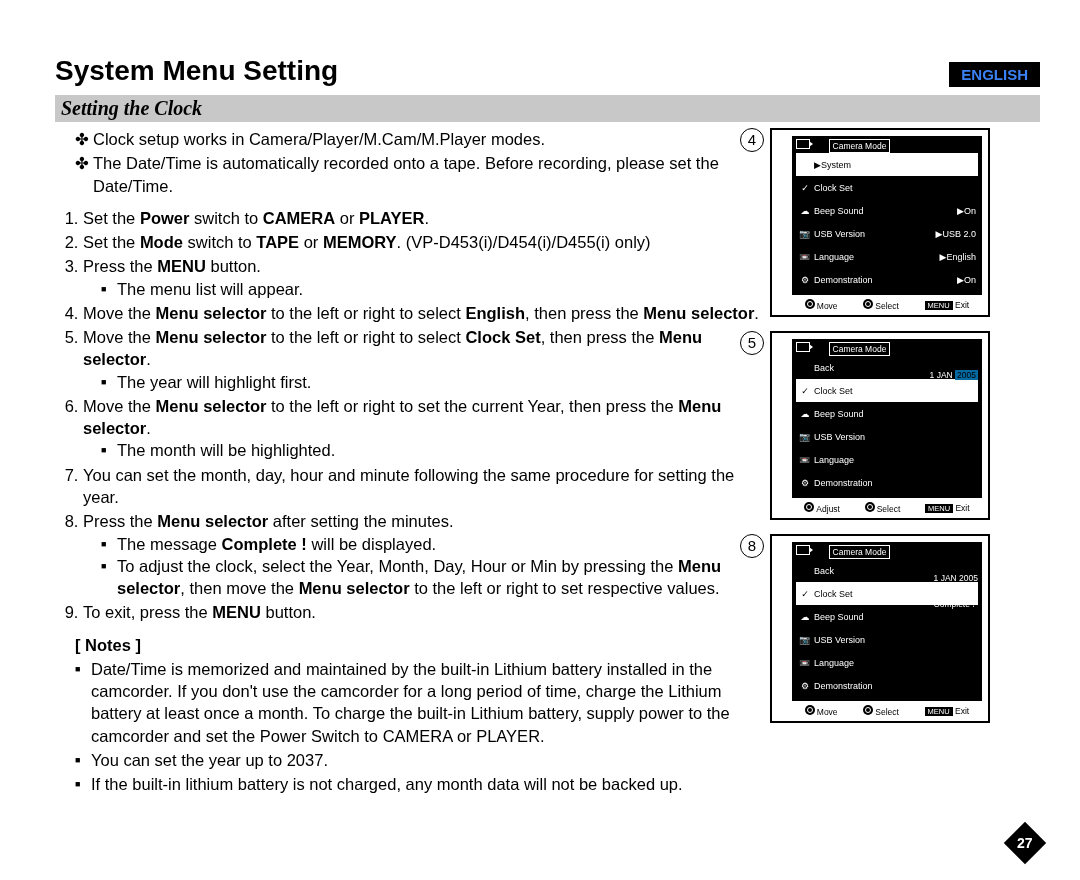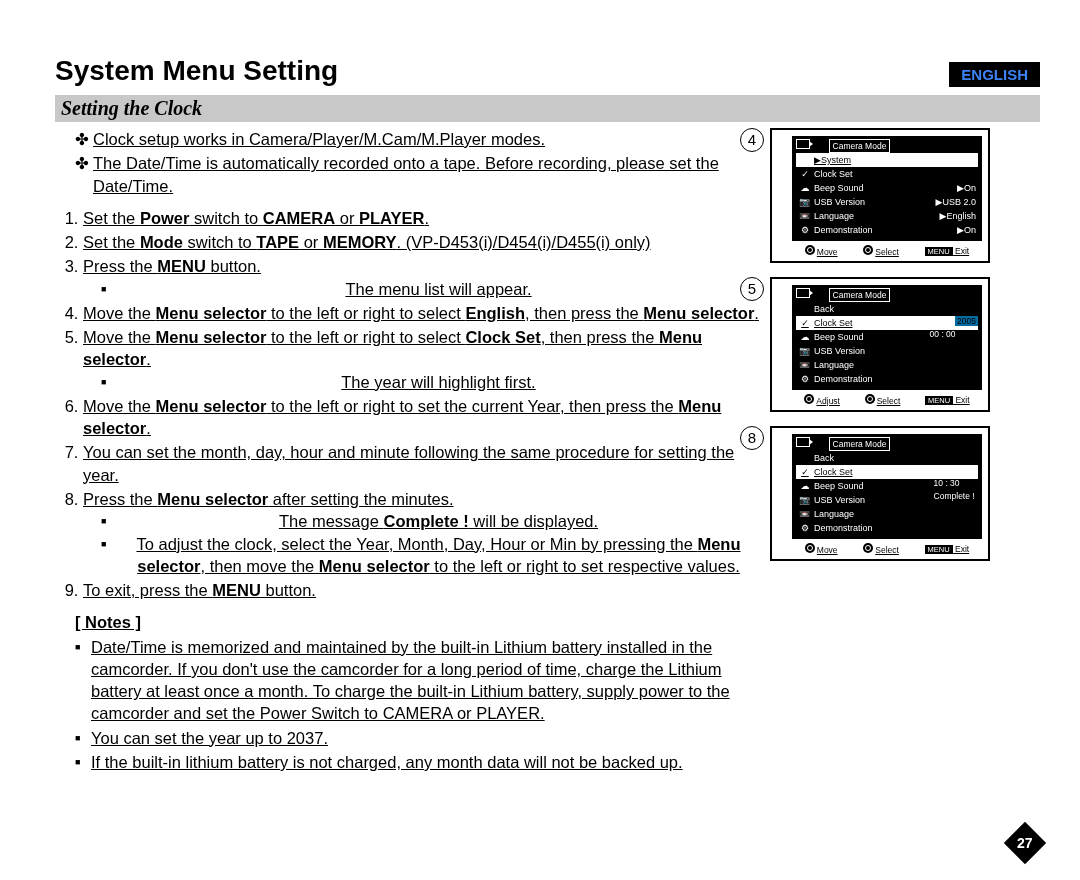--- a/index.html
+++ b/index.html
@@ -39,40 +39,39 @@
     font-style:italic;
     font-family:"Times New Roman", serif;
     font-weight:bold;
     font-size:20px;
     padding:2px 6px;
     margin-bottom:6px;
   }
   .content{
     display:flex;
     align-items:flex-start;
-    text-decoration:underline;
   }
   .col-left{
     flex:1;
     font-size:16.5px;
     line-height:1.35;
   }
   .col-right{
     width:270px;
     margin-left:10px;
   }
   ul.diamond, ol.steps, ul.notes{
     margin:0 0 10px 20px;
     padding:0;
   }
   ul.diamond li{ list-style:none; position:relative; padding-left:18px; margin-bottom:2px;}
   ul.diamond li::before{ content:"✤"; position:absolute; left:0; top:0;}
   ol.steps{ margin-left:28px;}
   ol.steps>li{ margin-bottom:2px;}
-  ul.square{ margin:0 0 0 18px; padding:0;text-align:center;}
+  ul.square{ margin:0 0 0 18px; padding:0;}
   ul.square li{ list-style:none; position:relative; padding-left:16px;}
   ul.square li::before{ content:"■"; font-size:9px; position:absolute; left:0; top:5px;}
   .notes-heading{ font-weight:bold; margin:10px 0 2px 20px;}
   ul.notes li{ list-style:none; position:relative; padding-left:16px; margin-bottom:2px;}
   ul.notes li::before{ content:"■"; font-size:9px; position:absolute; left:0; top:5px;}
   b{font-weight:bold;}
   .fig{
     position:relative;
     margin-bottom:14px;
   }
@@ -109,21 +108,21 @@
     border:1px solid #fff;
     padding:1px 3px;
     display:inline-block;
     margin-left:16px;
     font-size:8.5px;
   }
   .lcd-row{
     display:flex;
     align-items:center;
     padding:0 2px;
-    height:14px;
+    height:23px;
   }
   .lcd-row .ico{width:14px; text-align:center;}
   .lcd-row .label{flex:1; padding-left:2px;}
   .lcd-row .val{padding-left:4px;}
   .lcd-row.hl{ background:#fff; color:#000;}
   .lcd-side{
     position:absolute;
     right:4px;
     top:30px;
     font-size:8.5px;
@@ -173,21 +172,23 @@
       <ol class="steps" id="steps-list">
           <li>Set the <b>Power</b> switch to <b>CAMERA</b> or <b>PLAYER</b>.</li>
           <li>Set the <b>Mode</b> switch to <b>TAPE</b> or <b>MEMORY</b>. (VP-D453(i)/D454(i)/D455(i) only)</li>
           <li>Press the <b>MENU</b> button.<ul class="square">
               <li>The menu list will appear.</li>
             </ul></li>
           <li>Move the <b>Menu selector</b> to the left or right to select <b>English</b>, then press the <b>Menu selector</b>.</li>
           <li>Move the <b>Menu selector</b> to the left or right to select <b>Clock Set</b>, then press the <b>Menu selector</b>.<ul class="square">
               <li>The year will highlight first.</li>
             </ul></li>
-          <li>Move the <b>Menu selector</b> to the left or right to set the current Year, then press the <b>Menu selector</b>.</li>
+          <li>Move the <b>Menu selector</b> to the left or right to set the current Year, then press the <b>Menu selector</b>.<ul class="square">
+              <li>The month will be highlighted.</li>
+            </ul></li>
           <li>You can set the month, day, hour and minute following the same procedure for setting the year.</li>
           <li>Press the <b>Menu selector</b> after setting the minutes.<ul class="square">
               <li>The message <b>Complete !</b> will be displayed.</li>
               <li>To adjust the clock, select the Year, Month, Day, Hour or Min by pressing the <b>Menu selector</b>, then move the <b>Menu selector</b> to the left or right to set respective values.</li>
             </ul></li>
           <li>To exit, press the <b>MENU</b> button.</li>
         </ol>
       <div class="notes-heading">[ Notes ]</div>
       <ul class="notes" id="notes-list">
           <li>Date/Time is memorized and maintained by the built-in Lithium battery installed in the camcorder. If you don't use the camcorder for a long period of time, charge the Lithium battery at least once a month. To charge the built-in Lithium battery, supply power to the camcorder and set the Power Switch to CAMERA or PLAYER.</li>

